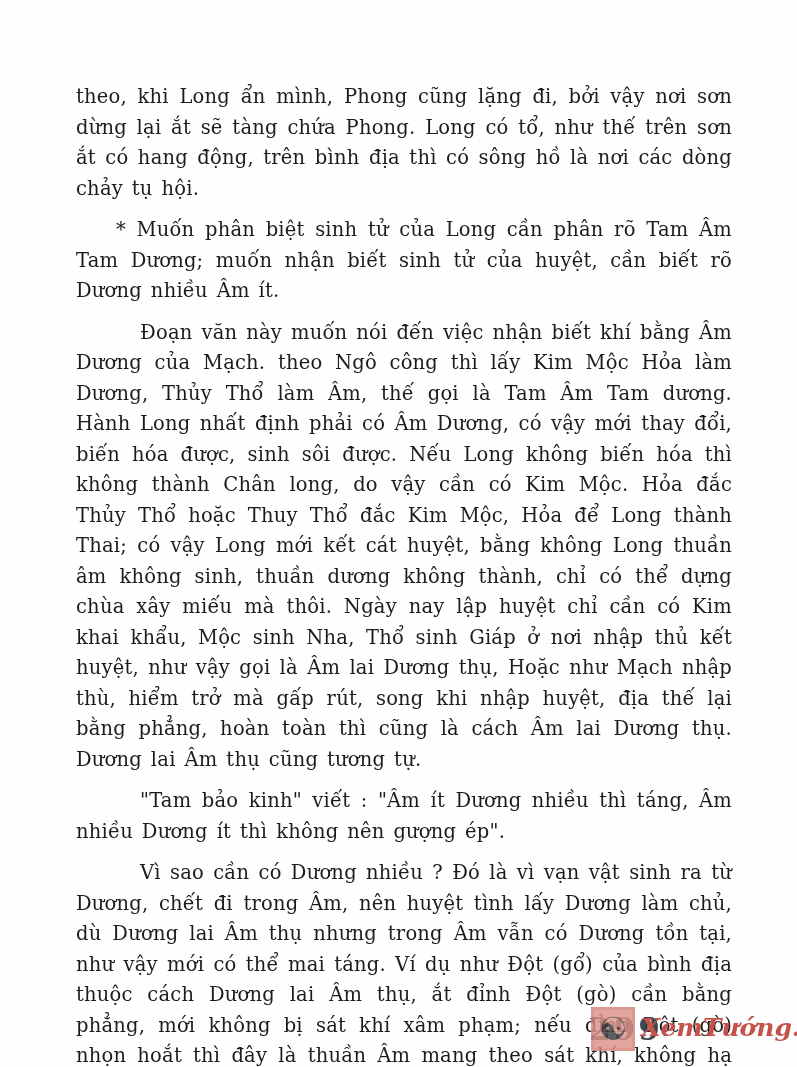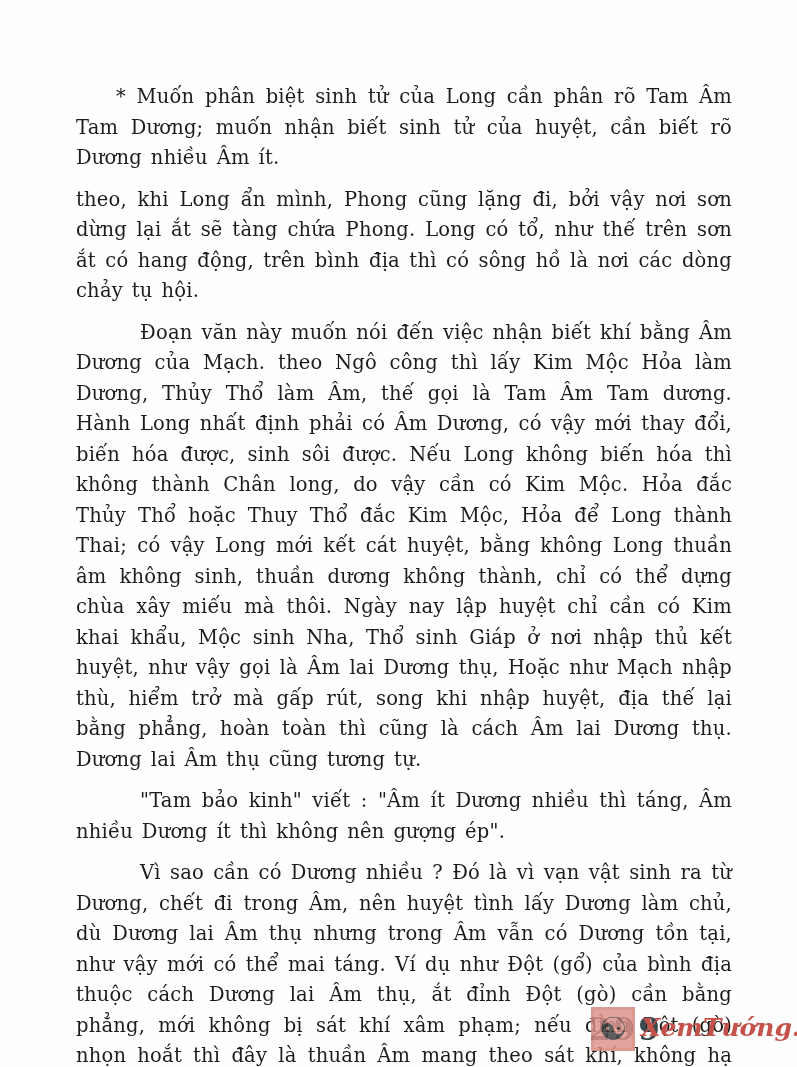--- a/index.html
+++ b/index.html
@@ -84,22 +84,22 @@
     color: #c4524b;
     white-space: nowrap;
   }
 </style>
 </head>
 <body>
 
 <div class="page">
 
   <div class="text-block">
+    <p class="para no-indent">theo, khi Long ẩn mình, Phong cũng lặng đi, bởi vậy nơi sơn dừng lại ắt sẽ tàng chứa Phong. Long có tổ, như thế trên sơn ắt có hang động, trên bình địa thì có sông hồ là nơi các dòng chảy tụ hội.</p>
     <p class="para bullet-indent">* Muốn phân biệt sinh tử của Long cần phân rõ Tam Âm Tam Dương; muốn nhận biết sinh tử của huyệt, cần biết rõ Dương nhiều Âm ít.</p>
-    <p class="para no-indent">theo, khi Long ẩn mình, Phong cũng lặng đi, bởi vậy nơi sơn dừng lại ắt sẽ tàng chứa Phong. Long có tổ, như thế trên sơn ắt có hang động, trên bình địa thì có sông hồ là nơi các dòng chảy tụ hội.</p>
     <p class="para big-indent">Đoạn văn này muốn nói đến việc nhận biết khí bằng Âm Dương của Mạch. theo Ngô công thì lấy Kim Mộc Hỏa làm Dương, Thủy Thổ làm Âm, thế gọi là Tam Âm Tam dương. Hành Long nhất định phải có Âm Dương, có vậy mới thay đổi, biến hóa được, sinh sôi được. Nếu Long không biến hóa thì không thành Chân long, do vậy cần có Kim Mộc. Hỏa đắc Thủy Thổ hoặc Thuy Thổ đắc Kim Mộc, Hỏa để Long thành Thai; có vậy Long mới kết cát huyệt, bằng không Long thuần âm không sinh, thuần dương không thành, chỉ có thể dựng chùa xây miếu mà thôi. Ngày nay lập huyệt chỉ cần có Kim khai khẩu, Mộc sinh Nha, Thổ sinh Giáp ở nơi nhập thủ kết huyệt, như vậy gọi là Âm lai Dương thụ, Hoặc như Mạch nhập thù, hiểm trở mà gấp rút, song khi nhập huyệt, địa thế lại bằng phẳng, hoàn toàn thì cũng là cách Âm lai Dương thụ. Dương lai Âm thụ cũng tương tự.</p>
     <p class="para big-indent">"Tam bảo kinh" viết : "Âm ít Dương nhiều thì táng, Âm nhiều Dương ít thì không nên gượng ép".</p>
     <p class="para big-indent">Vì sao cần có Dương nhiều ? Đó là vì vạn vật sinh ra từ Dương, chết đi trong Âm, nên huyệt tình lấy Dương làm chủ, dù Dương lai Âm thụ nhưng trong Âm vẫn có Dương tồn tại, như vậy mới có thể mai táng. Ví dụ như Đột (gổ) của bình địa thuộc cách Dương lai Âm thụ, ắt đỉnh Đột (gò) cần bằng phẳng, mới không bị sát khí xâm phạm; nếu đỉnh Đột (gò) nhọn hoắt thì đây là thuần Âm mang theo sát khí, không hạ táng được. Chỉ cần bên cạnh Loan có nơi bằng phẳng để Âm Dương có chỗ phối hợp thì mới kết huyệt.</p>
 
   </div>
 
   <div class="footer-mark">
     <span class="page-number">299</span>
     <span class="logo-badge">
       <span class="yinyang">☯</span>

